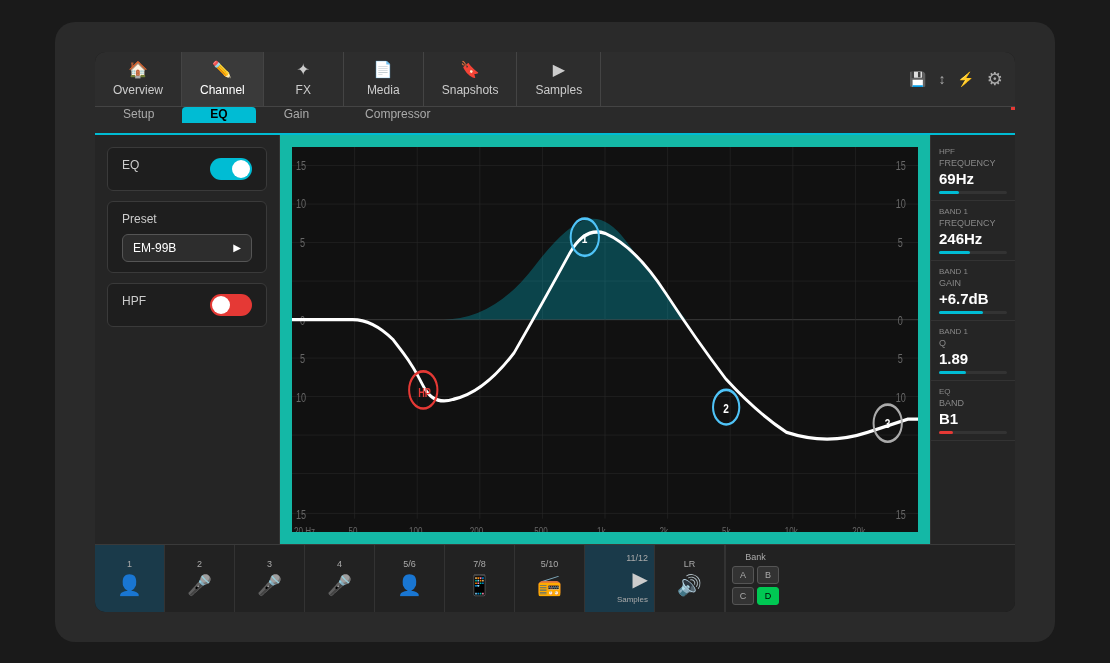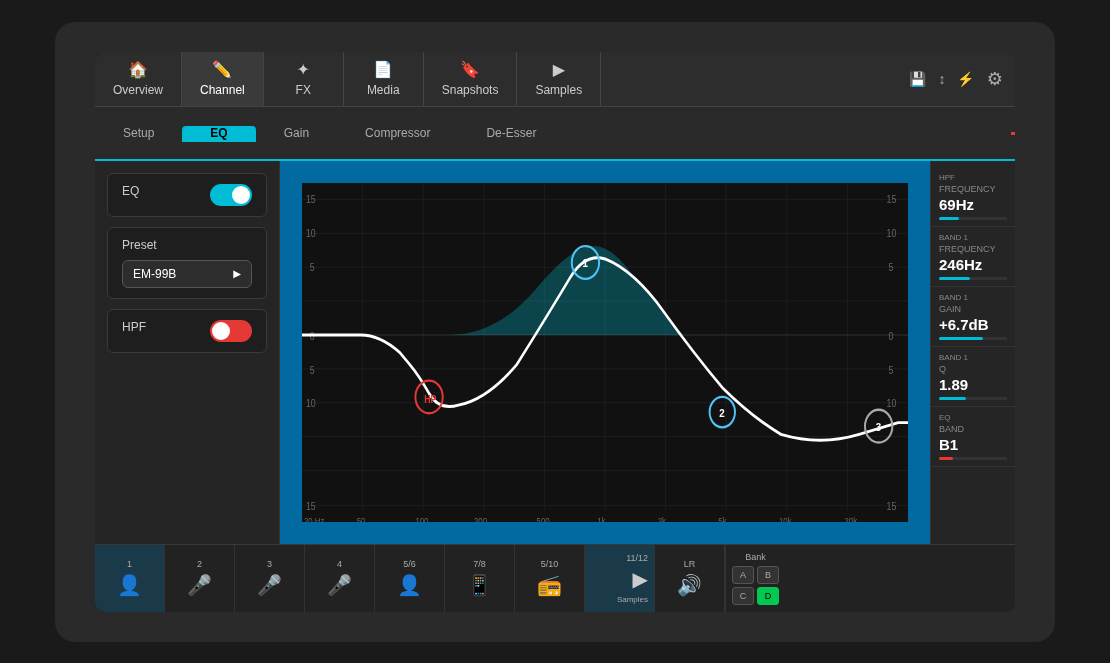--- a/index.html
+++ b/index.html
@@ -80,23 +80,23 @@
       align-items: center;
       gap: 12px;
       padding: 0 12px;
       color: #aaa;
       font-size: 14px;
     }
 
     
     .sub-nav {
       display: flex;
-      align-items: center;
+      align-items: flex-start;
       background: #2a2a2a;
-      height: 54px;
+      height: 28px;
       border-bottom: 2px solid #00bcd4;
       flex-shrink: 0;
     }
 
     .sub-tab {
       display: flex;
       align-items: center;
       justify-content: center;
       padding: 0 28px;
       color: #aaa;
@@ -195,23 +195,23 @@
     }
 
     .preset-arrow {
       color: #fff;
       font-size: 10px;
     }
 
     
     .eq-area {
       flex: 1;
-      background: #0369a1;
+      background: #14b8a6;
       position: relative;
-      padding: 22px;
+      padding: 12px;
       text-decoration: underline;
     }
 
     .eq-svg {
       width: 100%;
       height: 100%;
     }
 
     
     .right-sidebar {
@@ -393,23 +393,20 @@
         <span>Setup</span>
       </div>
       <div class="sub-tab active">
         <span>EQ</span>
       </div>
       <div class="sub-tab">
         <span>Gain</span>
       </div>
       <div class="sub-tab">
         <span>Compressor</span>
-      </div>
-      <div class="sub-tab">
-        <span>De-Esser</span>
       </div>
       <div style="flex:1; border-bottom: 3px solid #e53935; margin-bottom:-2px; margin-left: auto; width: 4px; max-width:4px;"></div>
     </div>
 
     <div class="main-content">
 
       <div class="left-panel">
         <div class="panel-card">
           <div class="toggle-row">
             <span class="panel-card-label">EQ</span>

